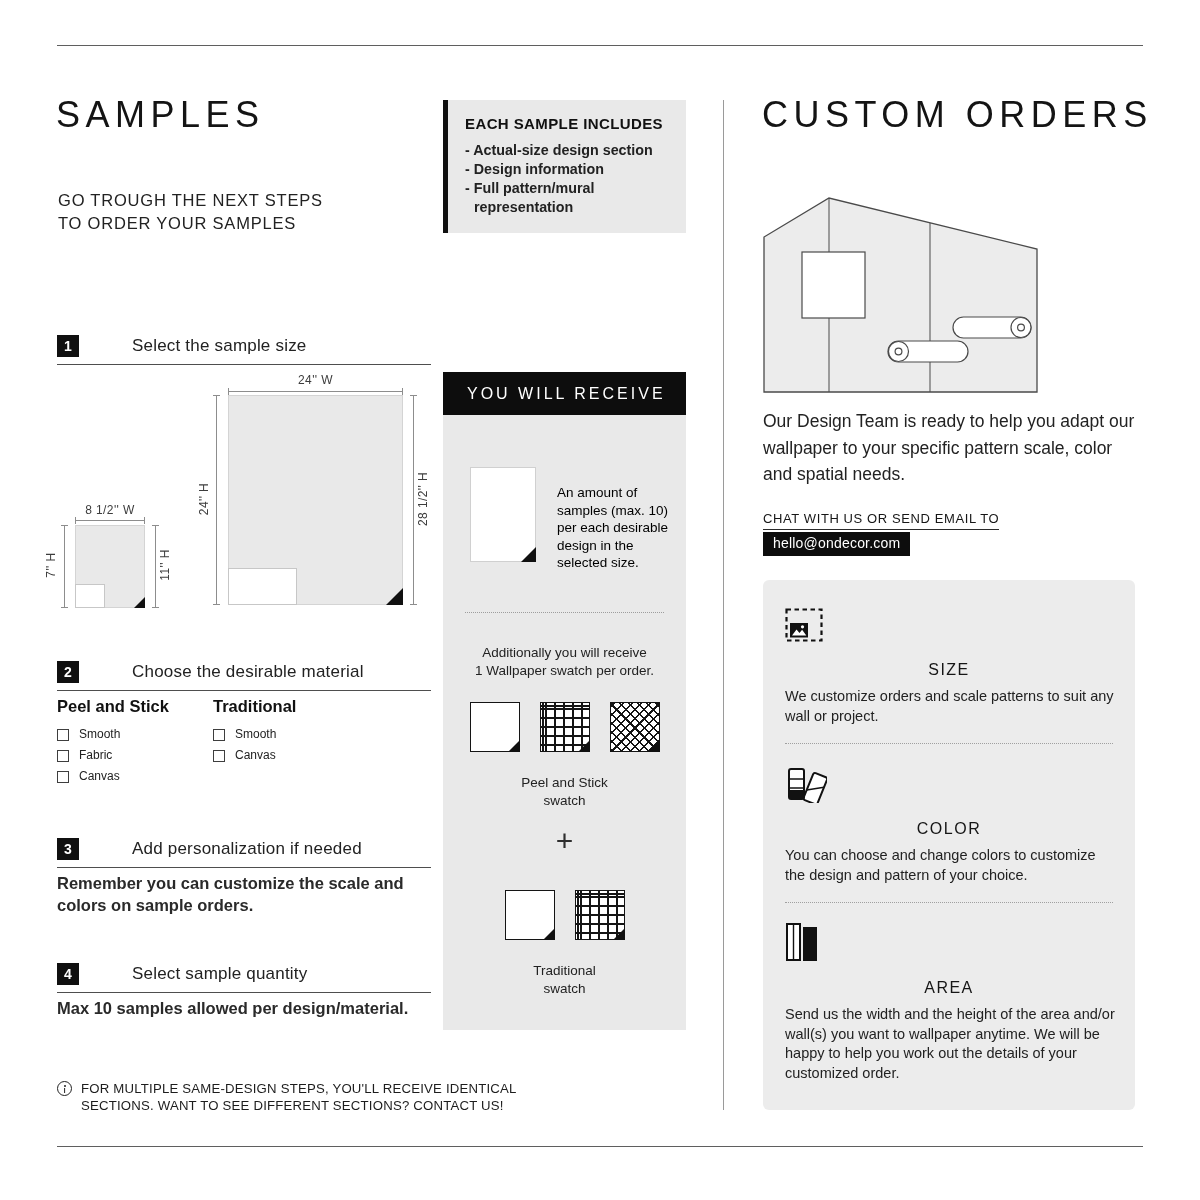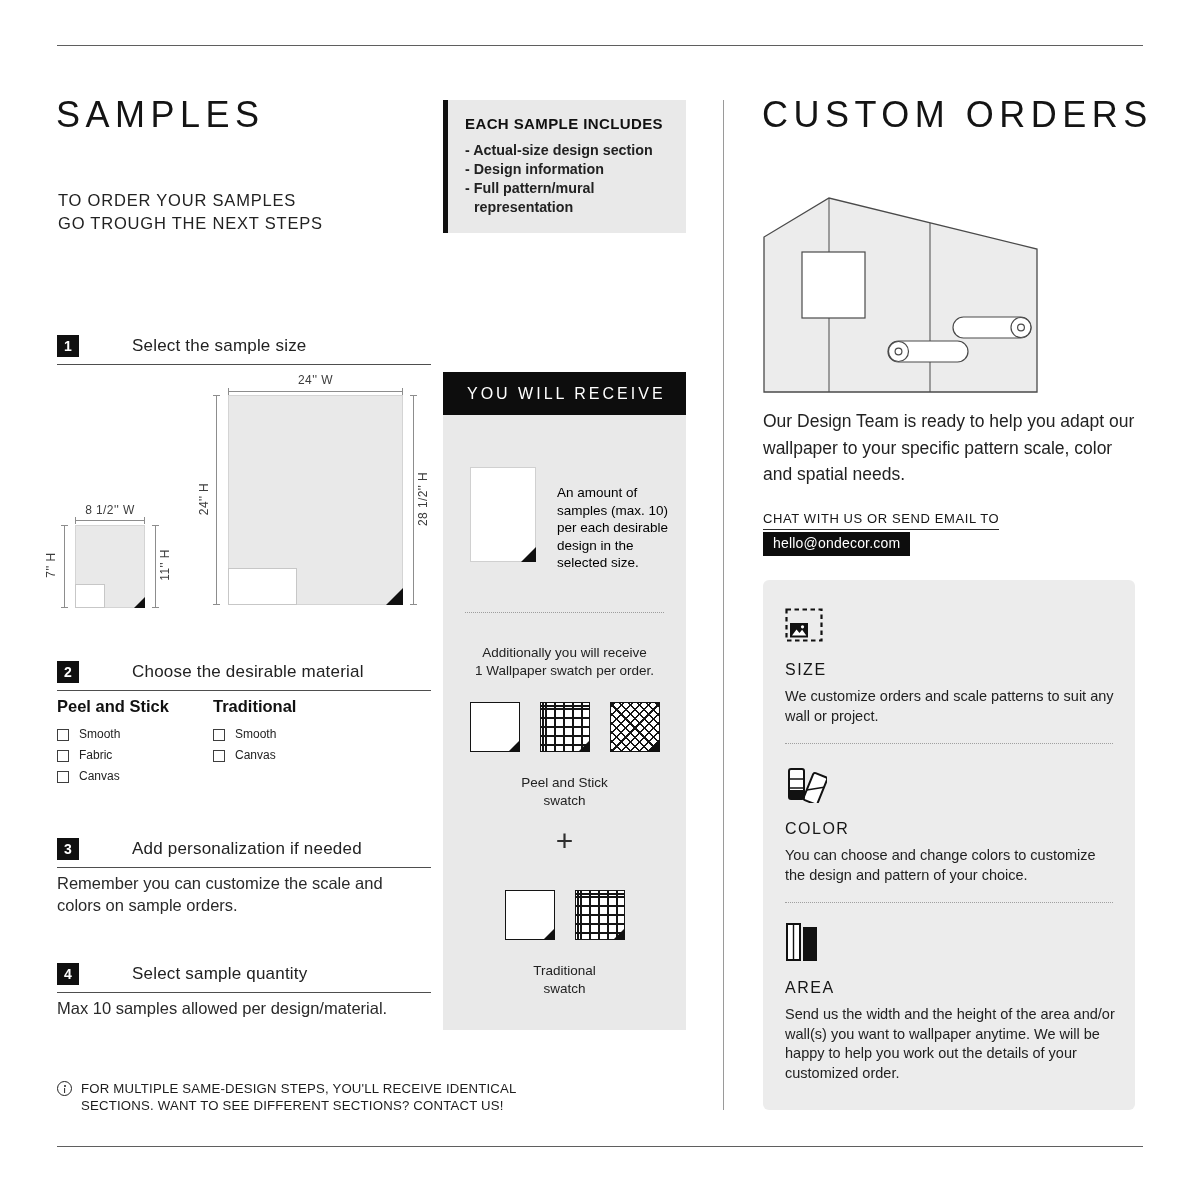--- a/index.html
+++ b/index.html
@@ -47,21 +47,21 @@
   .dim-line-v::before{top:0;} .dim-line-v::after{bottom:0;}
 
   
   .materials { position:absolute; left:57px; top:697px; display:flex; }
   .mat-col { width:156px; }
   .mat-col + .mat-col { width:auto; }
   .mat-name { font-weight:bold; font-size:16.5px; color:#111; margin-bottom:11px; }
   .mat-opt { display:flex; align-items:flex-end; gap:10px; font-size:12px; color:#222; margin-bottom:7px; }
   .checkbox { width:12px; height:12px; border:1.5px solid #3e3e3e; background:#fff; flex:0 0 12px; }
 
-  .note-text { position:absolute; left:57px; font-size:16.5px; line-height:21.5px; color:#2a2a2a; }
+  .note-text { position:absolute; left:57px; font-size:16.5px; line-height:21.5px; color:#2a2a2a;font-weight:bold; }
 
   
   .footer-note { position:absolute; left:57px; top:1080px; width:470px; display:flex; gap:9px; }
   .info-icon { width:15px; height:15px; border:1.4px solid #222; border-radius:50%; position:relative; flex:0 0 15px; margin-top:1px; }
   .info-icon::before { content:""; position:absolute; left:50%; top:2.5px; width:2px; height:2px; background:#222; transform:translateX(-50%); border-radius:50%; }
   .info-icon::after { content:""; position:absolute; left:50%; top:6px; width:1.8px; height:5px; background:#222; transform:translateX(-50%); }
   .footer-note p { font-size:13.2px; line-height:17px; letter-spacing:0.2px; color:#1d1d1d; }
 
   
   .receive-panel { position:absolute; left:443px; top:360px; width:243px; height:658px; background:#e9e9e9;margin-top:12px; }
@@ -82,37 +82,37 @@
   .swatch-label { position:absolute; left:0; right:0; text-align:center; font-size:13.5px; line-height:18px; color:#222; }
   .plus-sign { position:absolute; left:0; right:0; top:452px; text-align:center; font-size:30px; font-weight:300; color:#2e2e2e; }
 
   
   .house-illustration { position:absolute; left:763px; top:197px; }
   .custom-intro { position:absolute; left:763px; top:408px; width:378px; font-size:17.5px; line-height:26.5px; color:#222; }
   .chat-label { position:absolute; left:763px; top:511px; font-size:13px; letter-spacing:0.6px; font-weight:500; color:#161616; border-bottom:1px solid #2a2a2a; padding-bottom:3px; }
   .email-badge { position:absolute; left:763px; top:532px; background:#0d0d0d; color:#fff; font-size:14px; padding:3px 10px 5px; letter-spacing:0.2px; cursor:pointer; }
 
   .features-box { position:absolute; left:763px; top:580px; width:372px; height:530px; background:#ececec; border-radius:6px; padding:28px 22px 18px; overflow:hidden; }
-  .feature-name { font-size:16px; letter-spacing:1.5px; color:#161616; margin-top:13px; }
+  .feature-name { font-size:16px; letter-spacing:1.5px; color:#161616; margin-top:13px;text-align:center; }
   .feature-desc { font-size:14.5px; line-height:19.5px; color:#222; margin-top:8px; width:332px; }
   .feature-divider { border-top:1.5px dotted #a0a0a0; margin:17px 0 19px; }
 </style>
 </head>
 <body>
 
 <div class="page">
 
   <div class="rule top"></div>
   <div class="rule bottom"></div>
   <div class="v-divider"></div>
 
   <h1 class="big-title samples-title">SAMPLES</h1>
   <div class="samples-subtitle">
+    <div>GO TROUGH THE NEXT STEPS</div>
     <div>TO ORDER YOUR SAMPLES</div>
-    <div>GO TROUGH THE NEXT STEPS</div>
   </div>
 
   <div class="includes">
     <div class="includes-title">EACH SAMPLE INCLUDES</div>
     <div class="includes-item">- Actual-size design section</div>
     <div class="includes-item">- Design information</div>
     <div class="includes-item">- Full pattern/mural representation</div>
   </div>
 
   <div class="step-row" style="top:335px;">

